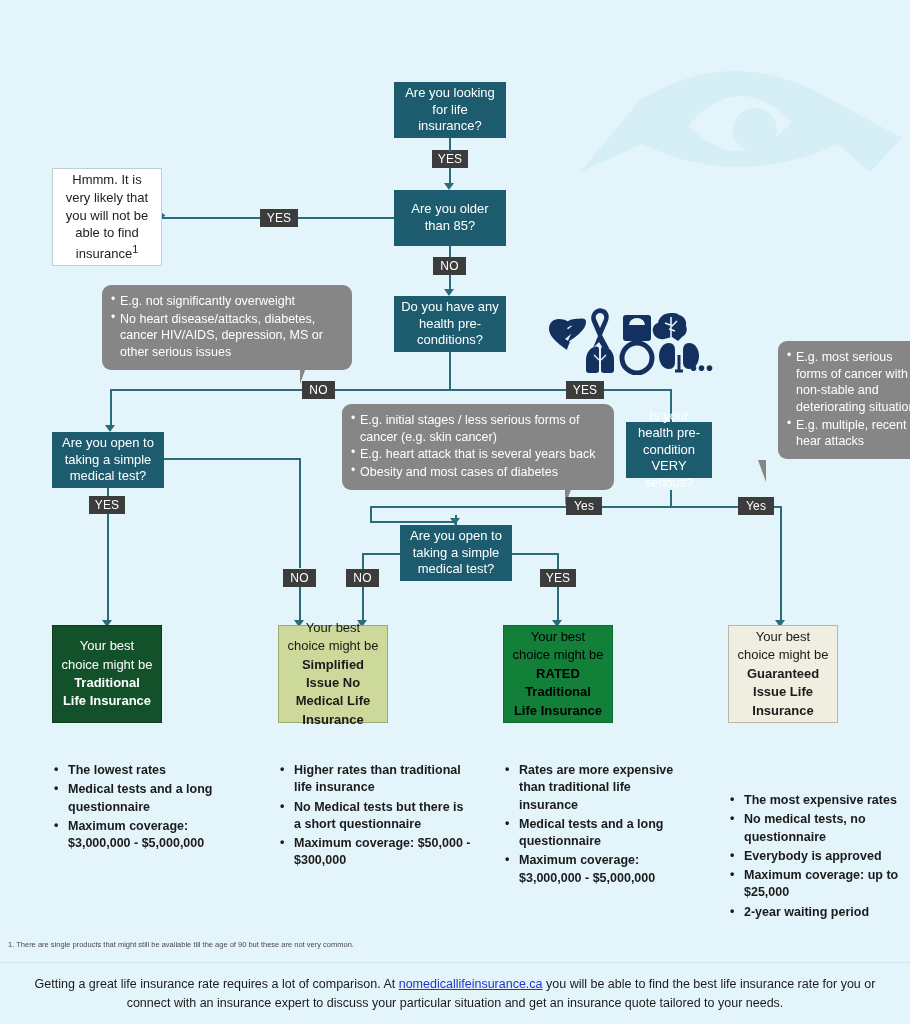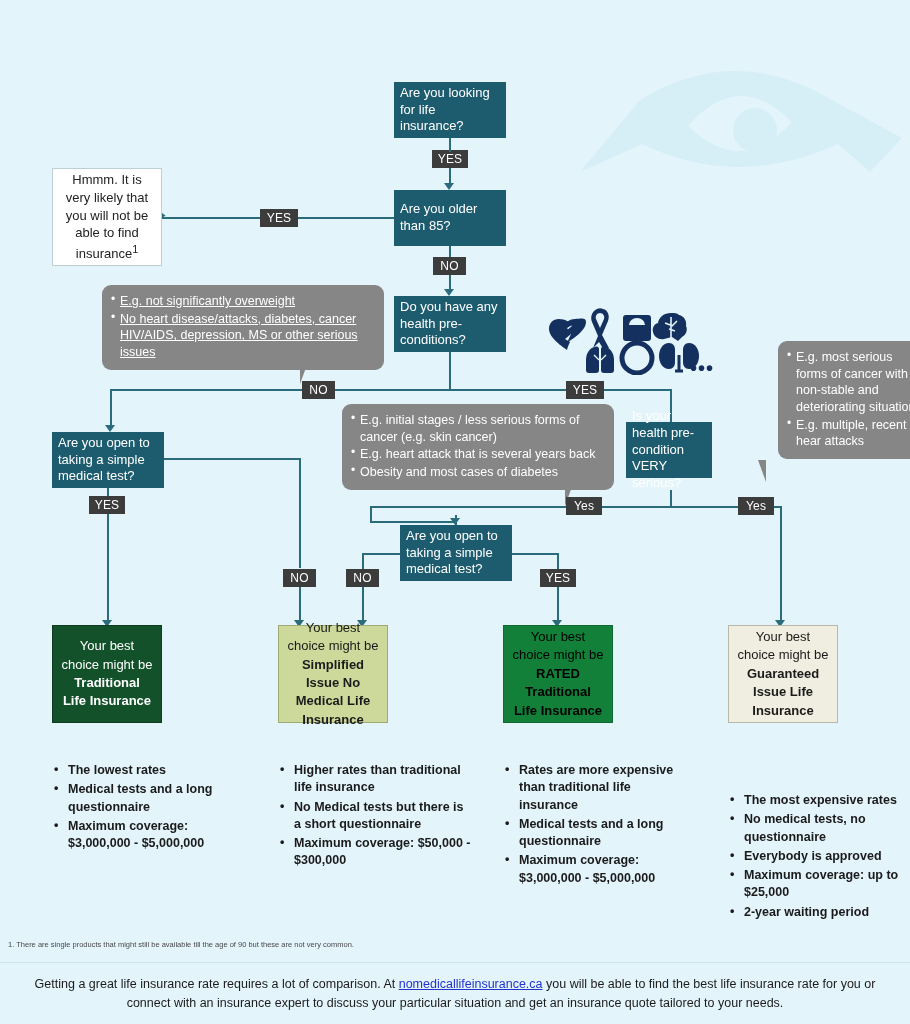--- a/index.html
+++ b/index.html
@@ -21,21 +21,21 @@
   
   .title{
     position:absolute;left:0;top:12px;width:910px;text-align:center;
     font-size:27px;font-weight:bold;color:#1b3f6e;
     letter-spacing:-0.2px;
   }
 
   
   .dbox{
     position:absolute;background:#1d5c6e;color:#ffffff;
-    display:flex;align-items:center;justify-content:center;text-align:left;
+    display:flex;align-items:center;justify-content:center;text-align:center;
     font-size:13px;line-height:1.28;padding:4px 6px;box-sizing:border-box;
   }
   
   .wbox{
     position:absolute;background:#ffffff;border:1px solid #bfcfd6;
     color:#222;display:flex;align-items:center;justify-content:center;
     text-align:center;font-size:13px;line-height:1.35;padding:6px;
     box-sizing:border-box;
   }
   
@@ -156,21 +156,21 @@
   <div class="lbl" style="left:302px;top:381px;width:33px;height:18px;">NO</div>
 
   <div class="lbl" style="left:566px;top:381px;width:38px;height:18px;">YES</div>
 
   <div class="ln lnv" style="left:110px;top:389px;height:38px;"></div>
   <div class="arw" style="left:105px;top:425px;"></div>
 
   <div class="ln lnv" style="left:670px;top:389px;height:40px;"></div>
   <div class="arw" style="left:665px;top:427px;"></div>
 
-  <div class="callout" style="left:102px;top:285px;width:282px;text-decoration:underline;">
+  <div class="callout" style="left:102px;top:285px;width:250px;">
     <ul>
       <li>E.g. not significantly overweight</li>
       <li>No heart disease/attacks, diabetes, cancer HIV/AIDS, depression, MS or other serious issues</li>
     </ul>
   </div>
   <div class="tail" style="left:300px;top:362px;border-left:8px solid #868686;border-right:10px solid transparent;border-bottom:22px solid transparent;"></div>
 
   <div class="callout" style="left:342px;top:404px;width:272px;">
     <ul>
       <li>E.g. initial stages / less serious forms of cancer (e.g. skin cancer)</li>

